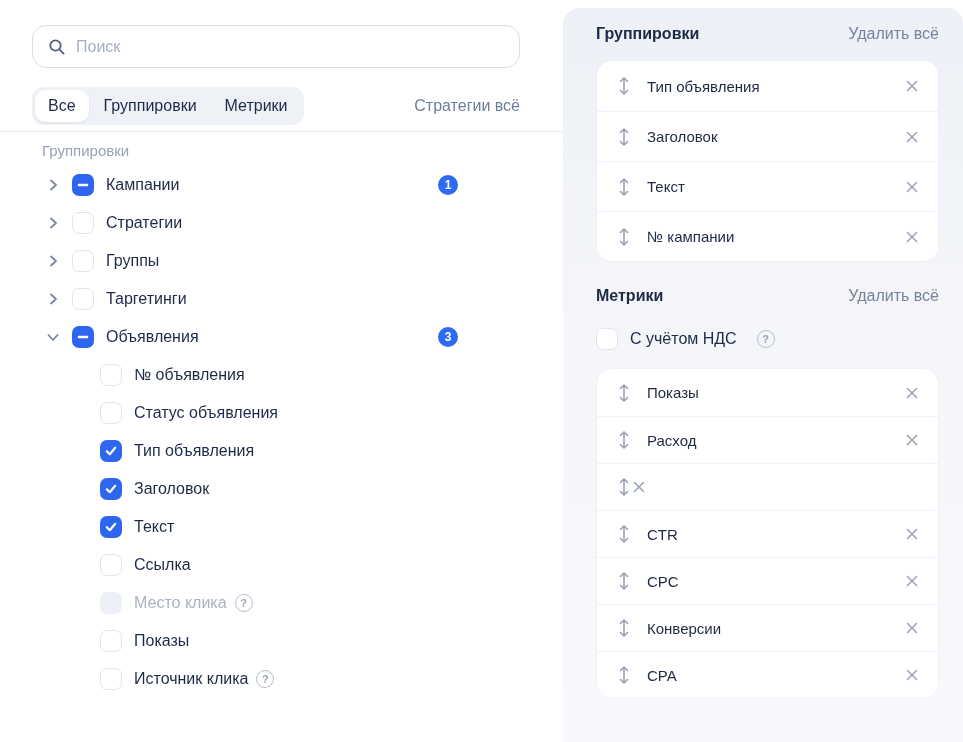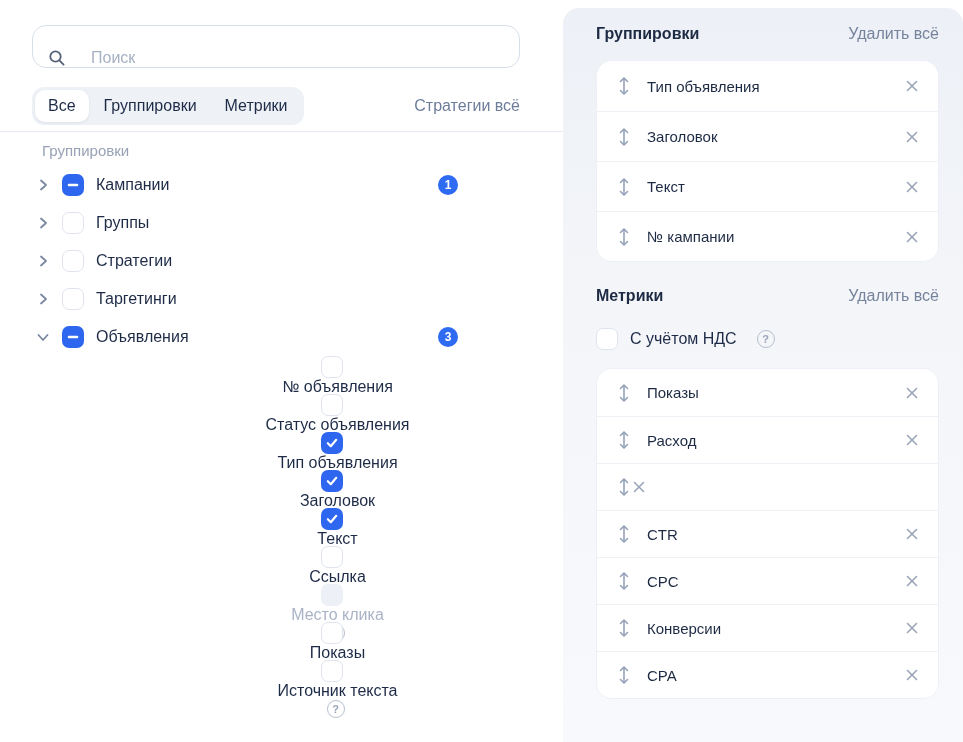--- a/index.html
+++ b/index.html
@@ -7,39 +7,39 @@
   body {
     position: relative; overflow: hidden; background: #fff;
     font-family: "Liberation Sans", "DejaVu Sans", sans-serif;
     color: #1e2b47; font-size: 16px;
   }
   
   .left-panel { position: absolute; left: 0; top: 0; width: 563px; height: 742px; background: #fff; }
   .search-box {
     position: absolute; left: 32px; top: 25px; width: 488px; height: 43px;
     border: 1px solid #d8dee8; border-radius: 14px;
-    display: flex; align-items: flex-end; gap: 25px; padding: 0 15px; background: #fff;
+    display: flex; align-items: center; gap: 10px; padding: 0 15px; background: #fff;
   }
   .search-box input {
     border: none; outline: none; flex: 1; font: inherit; color: #1e2b47; background: transparent;
   }
   .search-box input::placeholder { color: #a6b0c3; }
   .tabs-row {
     position: absolute; left: 32px; top: 85px; width: 488px; height: 42px;
     display: flex; align-items: center; justify-content: space-between;
   }
   .segmented { display: flex; align-items: center; background: #eef1f6; border-radius: 12px; padding: 3px; gap: 2px; }
   .seg-item { padding: 7px 13px; border-radius: 10px; color: #1e2b47; cursor: pointer; white-space: nowrap; }
   .seg-item.active { background: #fff; box-shadow: 0 1px 3px rgba(25,39,70,0.08); }
   .expand-all { color: #6e7d9c; cursor: pointer; }
   .hdivider { position: absolute; left: 0; top: 131px; width: 563px; height: 1px; background: #e7eaf1; }
   .section-label { position: absolute; left: 42px; top: 142px; font-size: 15px; color: #98a2b6; }
   .tree { position: absolute; left: 0; top: 166px; width: 563px; }
-  .tree-row { height: 38px; display: flex; align-items: center; padding-left: 32px; cursor: pointer; }
-  .tree-row.child { padding-left: 100px; flex-direction: column; }
+  .tree-row { height: 38px; display: flex; align-items: center; padding-left: 42px; cursor: pointer; }
+  .tree-row.child { padding-left: 100px; }
   .chev { width: 22px; height: 22px; display: flex; align-items: center; justify-content: center; margin-right: 8px; flex: none; }
   .cb { width: 22px; height: 22px; border-radius: 7px; flex: none; display: flex; align-items: center; justify-content: center; }
   .cb.unchecked { background: #fff; border: 1.5px solid #dfe4ee; }
   .cb.checked, .cb.indeterminate { background: #2e66f0; }
   .cb.disabled { background: #edf0f6; }
   .tree-label { margin-left: 12px; }
   .tree-row.disabled .tree-label { color: #a9b3c6; }
   .badge {
     margin-left: auto; margin-right: 105px; min-width: 20px; height: 20px; padding: 0 5px;
     border-radius: 10px; background: #2f6bf2; color: #fff; font-size: 12px; font-weight: bold;
@@ -109,30 +109,30 @@
         <span class="tree-label">Кампании</span>
         <span class="badge">1</span>
       </div>
       <div class="tree-row">
         <span class="chev">
           <svg width="14" height="14" viewBox="0 0 14 14">
             <polyline points="5,2.5 10,7 5,11.5" fill="none" stroke="#7b88a1" stroke-width="1.8" stroke-linecap="round" stroke-linejoin="round"></polyline>
           </svg>
         </span>
         <span class="cb unchecked"></span>
-        <span class="tree-label">Группы</span>
+        <span class="tree-label">Стратегии</span>
       </div>
       <div class="tree-row">
         <span class="chev">
           <svg width="14" height="14" viewBox="0 0 14 14">
             <polyline points="5,2.5 10,7 5,11.5" fill="none" stroke="#7b88a1" stroke-width="1.8" stroke-linecap="round" stroke-linejoin="round"></polyline>
           </svg>
         </span>
         <span class="cb unchecked"></span>
-        <span class="tree-label">Стратегии</span>
+        <span class="tree-label">Группы</span>
       </div>
       <div class="tree-row">
         <span class="chev">
           <svg width="14" height="14" viewBox="0 0 14 14">
             <polyline points="5,2.5 10,7 5,11.5" fill="none" stroke="#7b88a1" stroke-width="1.8" stroke-linecap="round" stroke-linejoin="round"></polyline>
           </svg>
         </span>
         <span class="cb unchecked"></span>
         <span class="tree-label">Таргетинги</span>
       </div>
@@ -190,21 +190,21 @@
         <span class="cb disabled"></span>
         <span class="tree-label">Место клика</span>
         <span class="help">?</span>
       </div>
       <div class="tree-row child">
         <span class="cb unchecked"></span>
         <span class="tree-label">Показы</span>
       </div>
       <div class="tree-row child">
         <span class="cb unchecked"></span>
-        <span class="tree-label">Источник текста</span>
+        <span class="tree-label">Источник клика</span>
         <span class="help">?</span>
       </div>
     </div>
 </div>
 
 <div class="right-panel">
   <div class="panel-header">
     <span class="panel-title">Группировки</span>
     <span class="clear-all">Удалить всё</span>
   </div>

